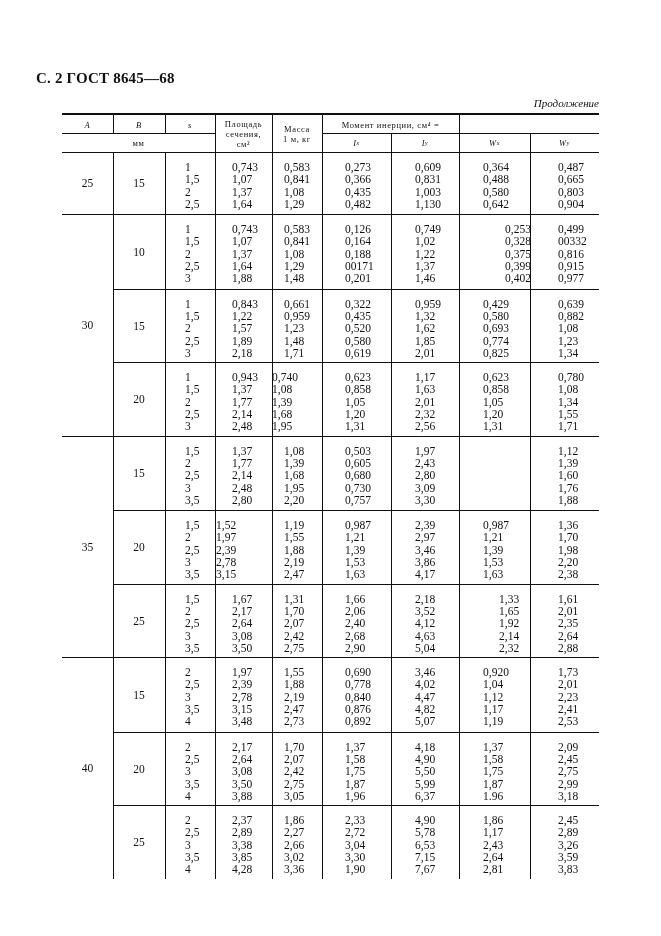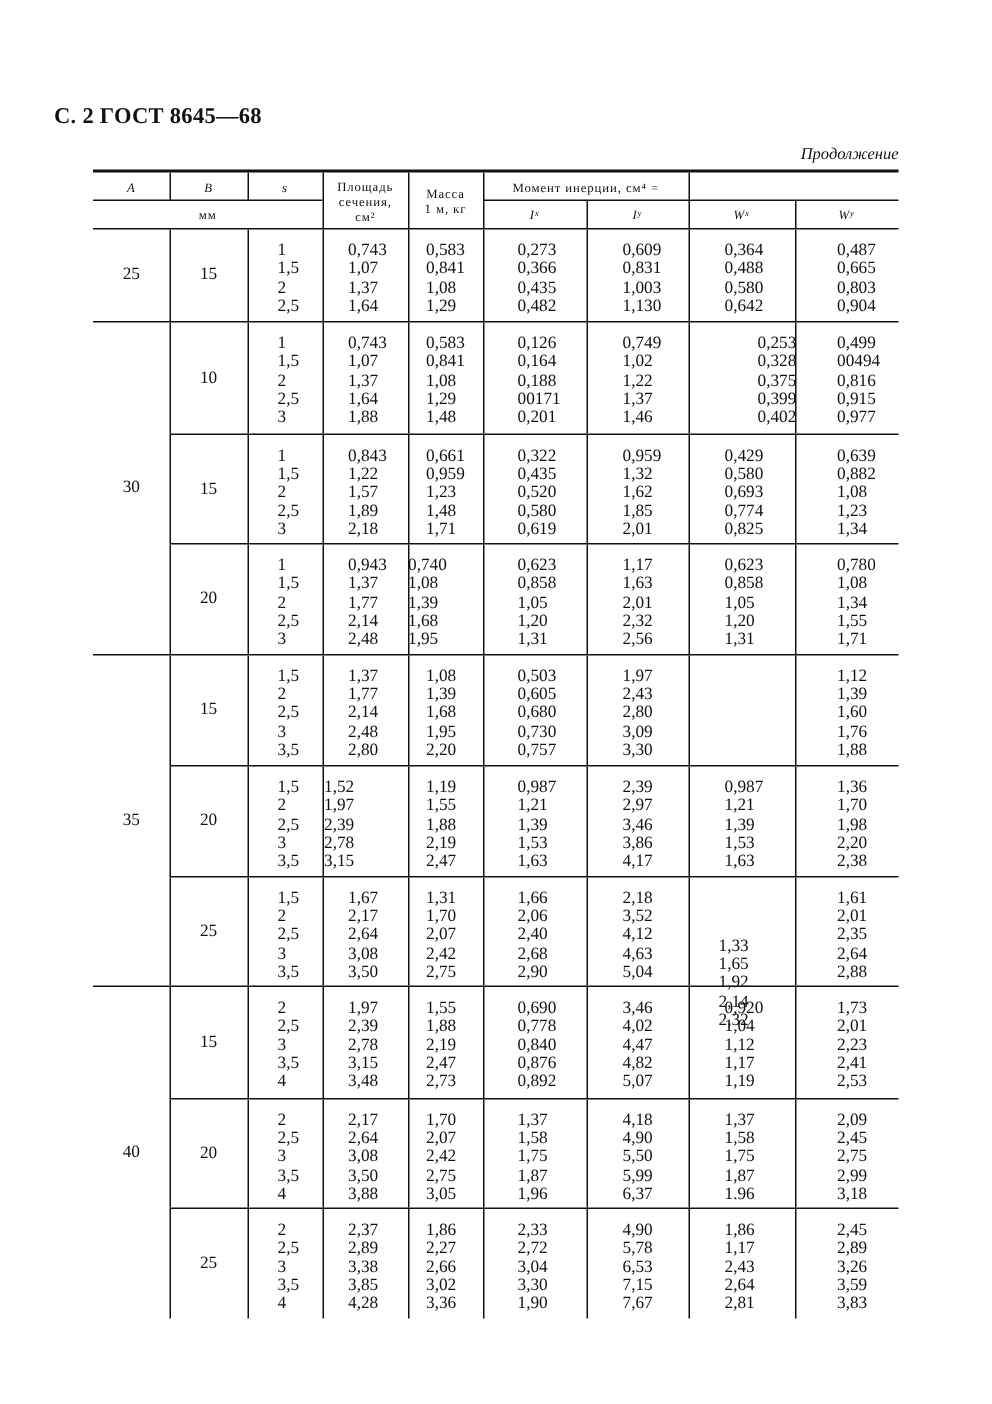--- a/index.html
+++ b/index.html
@@ -180,21 +180,21 @@
             </div>
             <div class="cell list" style="left: 346px; width: 71px; padding-left: 24px; margin-left: 22px;">
               <div>0,253</div>
               <div>0,328</div>
               <div>0,375</div>
               <div>0,399</div>
               <div>0,402</div>
             </div>
             <div class="cell list" style="left: 417px; width: 69px; padding-left: 28px;">
               <div>0,499</div>
-              <div>00494</div>
+              <div>00332</div>
               <div>0,816</div>
               <div>0,915</div>
               <div>0,977</div>
             </div>
           </div>
           <div class="grp" style="height: 73.5px; border-top: 1.3px solid rgb(17, 17, 17);">
             <div class="vline" style="left: 0px; height: 100%;"></div>
             <div class="vline" style="left: 52px; height: 100%;"></div>
             <div class="vline" style="left: 102px; height: 100%;"></div>
             <div class="vline" style="left: 159px; height: 100%;"></div>
@@ -270,21 +270,21 @@
               <div>2,5</div>
               <div>3</div>
             </div>
             <div class="cell list" style="left: 102px; width: 57px; padding-left: 17px;">
               <div>0,943</div>
               <div>1,37</div>
               <div>1,77</div>
               <div>2,14</div>
               <div>2,48</div>
             </div>
-            <div class="cell list" style="left: 147px; width: 50px; padding-left: 12px;">
+            <div class="cell list" style="left: 159px; width: 50px; ">
               <div>0,740</div>
               <div>1,08</div>
               <div>1,39</div>
               <div>1,68</div>
               <div>1,95</div>
             </div>
             <div class="cell list" style="left: 209px; width: 69px; padding-left: 23px;">
               <div>0,623</div>
               <div>0,858</div>
               <div>1,05</div>
@@ -469,21 +469,21 @@
               <div>2,68</div>
               <div>2,90</div>
             </div>
             <div class="cell list" style="left: 278px; width: 68px; padding-left: 24px;">
               <div>2,18</div>
               <div>3,52</div>
               <div>4,12</div>
               <div>4,63</div>
               <div>5,04</div>
             </div>
-            <div class="cell list" style="left: 346px; width: 71px; padding-left: 20px; margin-top: 32px;">
+            <div class="cell list" style="left: 346px; width: 71px; padding-left: 40px;">
               <div>1,33</div>
               <div>1,65</div>
               <div>1,92</div>
               <div>2,14</div>
               <div>2,32</div>
             </div>
             <div class="cell list" style="left: 417px; width: 69px; padding-left: 28px;">
               <div>1,61</div>
               <div>2,01</div>
               <div>2,35</div>

